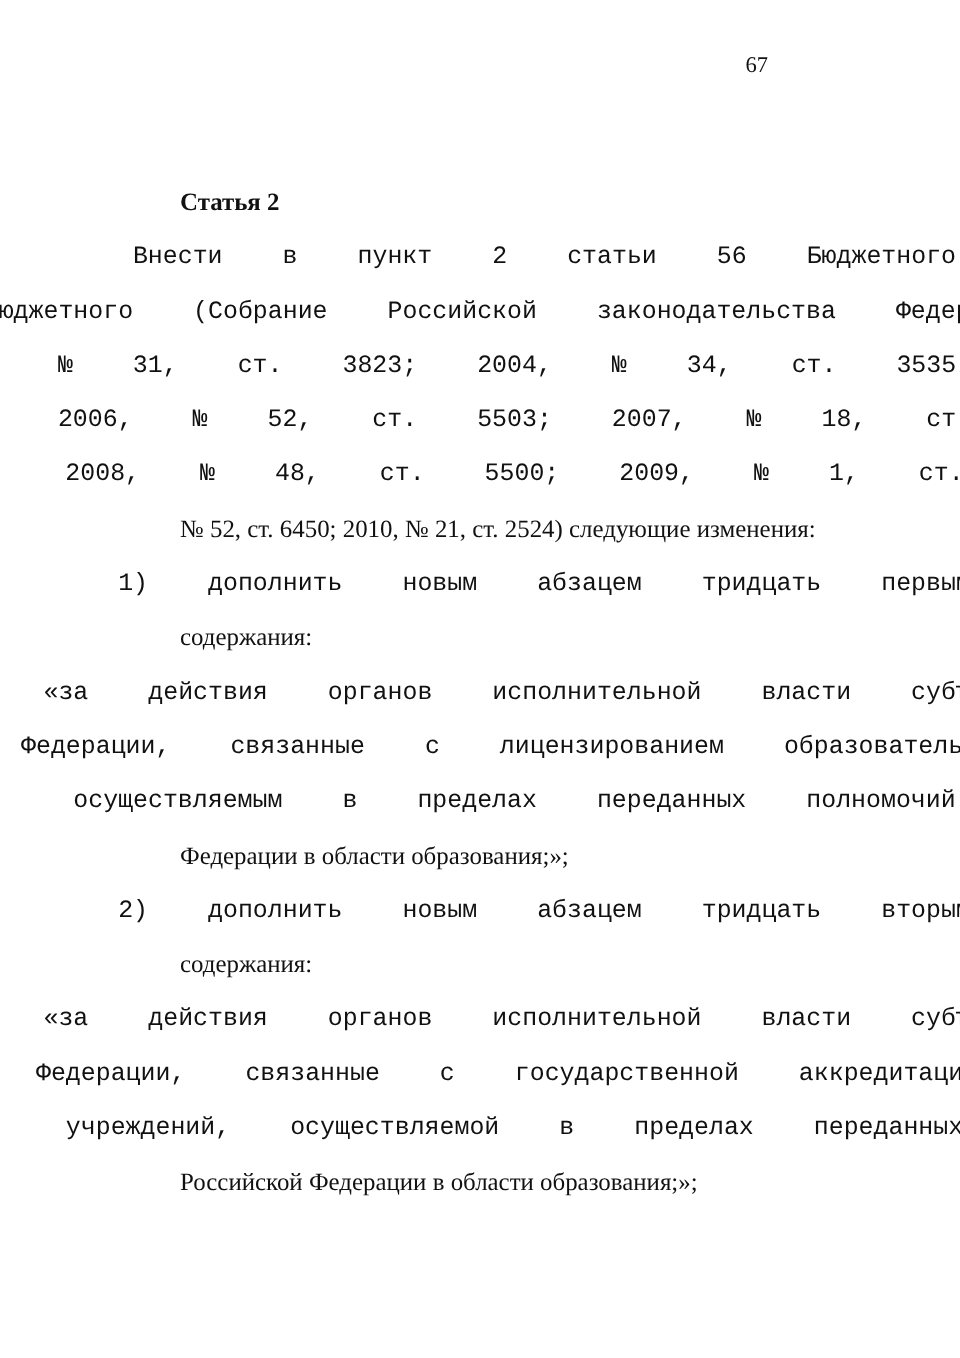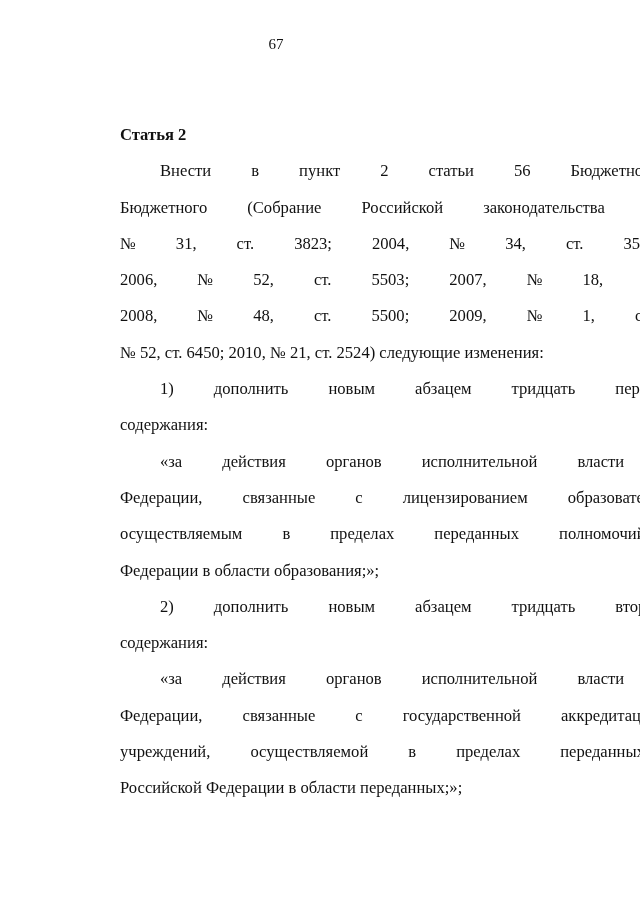--- a/index.html
+++ b/index.html
@@ -13,23 +13,22 @@
       position: relative;
       overflow: hidden;
       font-family: "Liberation Serif", "DejaVu Serif", serif;
       color: #111111;
     }
     .page-number {
       position: absolute;
       top: 36px;
       left: 0;
       width: 512px;
-      text-align: center;
+      text-align: right;
       font-size: 15px;
-      margin-left: 20px;
     }
     .content {
       position: absolute;
       top: 86px;
       left: 80px;
       width: 486px;
       font-size: 16.6px;
       line-height: 36.3px;
       margin-top: 31px;
     }
@@ -50,21 +49,22 @@
       white-space: nowrap;
     }
     .line.first {
       padding-left: 40px;
     }
     .line.last {
       text-align-last: left;
     }
     .line-inner {
       display: flex;
-      justify-content: flex-start;
+      justify-content: center;
+      font-family: Liberation Mono, monospace;
     }
   </style>
 </head>
 <body>
 
 <div class="page-number">67</div>
 
 <div class="content">
   <p class="heading">Статья 2</p>
 
@@ -213,15 +213,15 @@
       </span>
     <span class="line">
         <span class="line-inner">
           <span>учреждений,</span>
           <span>осуществляемой</span>
           <span>в</span>
           <span>пределах</span>
           <span>переданных</span>
         </span>
       </span>
-    <span class="line last">Российской Федерации в области переданных;»;</span>
+    <span class="line last">Российской Федерации в области образования;»;</span>
   </div>
 </div>
 
 </body></html>

